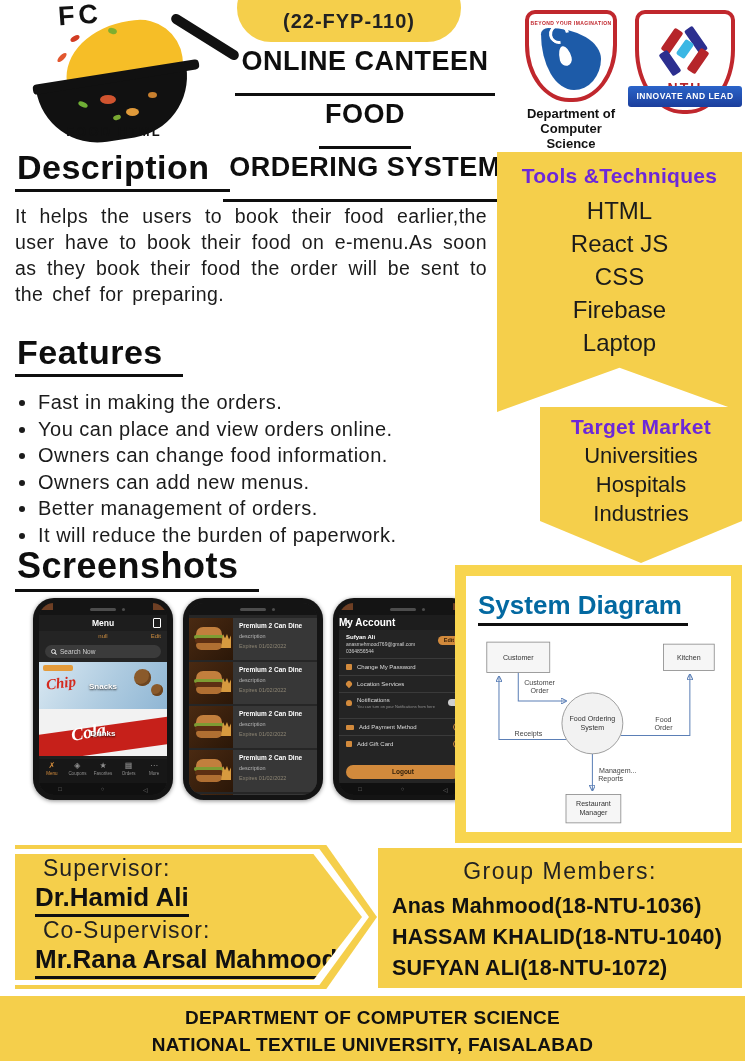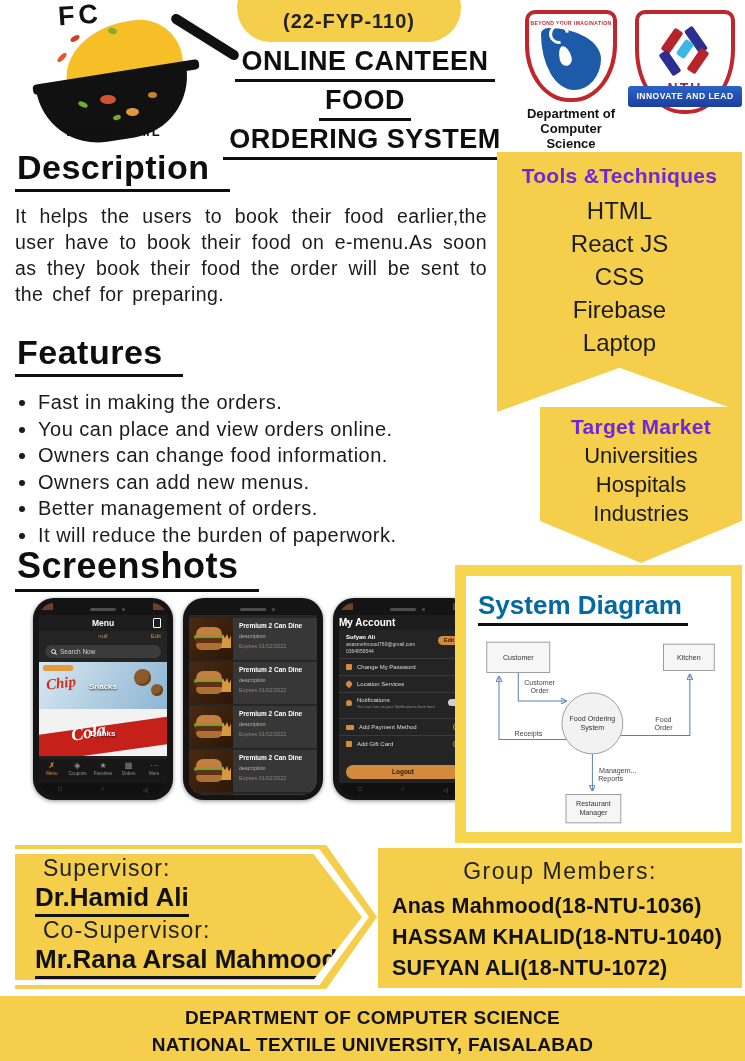--- a/index.html
+++ b/index.html
@@ -5,21 +5,21 @@
   * { margin:0; padding:0; box-sizing:border-box; }
   body { background:#e8e8e8; font-family:"Liberation Sans", sans-serif; }
   .poster { position:relative; width:745px; height:1061px; background:#ffffff; overflow:hidden; margin:0 auto; }
 
   
   .pill { position:absolute; left:237px; top:-26px; width:224px; height:68px; background:#F5CF4B;
           border-radius:34px; display:flex; align-items:flex-end; justify-content:center; padding-bottom:9px;
           font-size:20px; font-weight:700; color:#222; letter-spacing:1px; }
   .title-block { position:absolute; left:190px; top:46px; width:350px; text-align:center; }
   .title-line { display:inline-block; font-size:27px; font-weight:800; color:#0e0e0e; letter-spacing:.5px;
-                border-bottom:3px solid #0e0e0e; padding:0 6px 2px; margin-bottom:3px; }
+                border-bottom:3px solid #0e0e0e; padding:0 6px 16px; margin-bottom:3px; }
 
   
   .fc-logo { position:absolute; left:8px; top:0; width:212px; height:150px; }
   .fc-flame { position:absolute; left:58px; top:22px; width:118px; height:100px; background:#F6BE27;
               border-radius:62% 38% 30% 70% / 55% 45% 60% 40%; transform:rotate(-8deg); }
   .fc-bowl { position:absolute; left:32px; top:78px; width:152px; height:62px; background:#111;
              border-radius:0 0 90px 90px; transform:rotate(-9deg); }
   .fc-rim { position:absolute; left:24px; top:72px; width:168px; height:10px; background:#111;
             border-radius:4px; transform:rotate(-9deg); }
   .fc-handle { position:absolute; left:158px; top:32px; width:78px; height:10px; background:#111;

